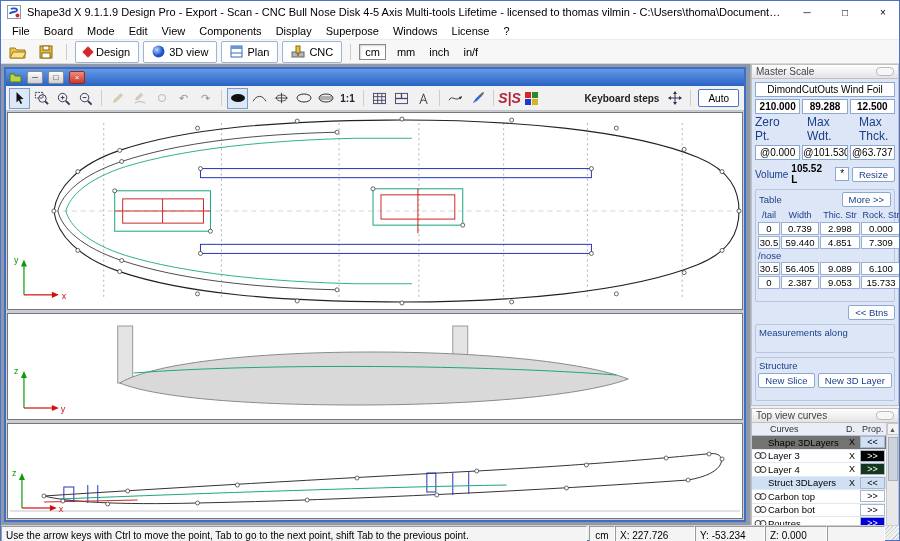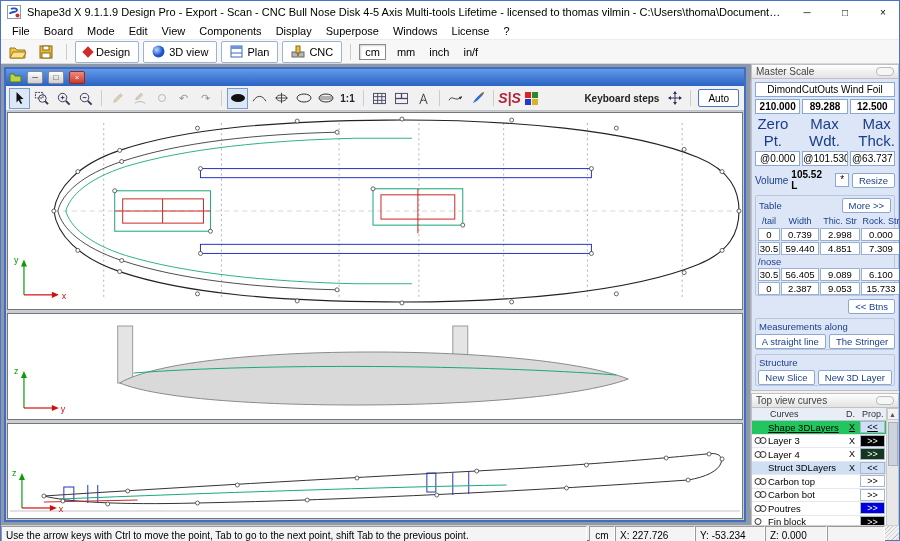--- a/index.html
+++ b/index.html
@@ -50,33 +50,33 @@
 
   
   .views{flex:1;display:flex;flex-direction:column;background:#c8ccd4;padding:1px;}
   .view{background:#fff;border:1px solid #767676;position:relative;overflow:hidden;}
   .view.top{height:198px;}
   .view.slice{height:107px;margin-top:3px;}
   .view.profile{flex:1;margin-top:3px;}
   .view svg{display:block;}
 
   
-  .sidebar{position:absolute;left:749px;top:0;width:149px;height:100%;background:#f0f0f0;display:flex;flex-direction:column;border-left:1px solid #aab0b8;border-radius:21px;}
+  .sidebar{position:absolute;left:749px;top:0;width:149px;height:100%;background:#f0f0f0;display:flex;flex-direction:column;border-left:1px solid #aab0b8;}
   .panel-header{height:15px;flex:0 0 auto;background:linear-gradient(#ffffff,#e3e3e3);border:1px solid #c0c0c0;display:flex;align-items:center;justify-content:space-between;padding:0 4px;font-size:10px;color:#444;}
   .ph-btn{width:18px;height:9px;border:1px solid #bbb;border-radius:4px;background:#f6f6f6;}
   .panel-body{background:#dde6f6;border:1px solid #c0c0c0;border-top:none;padding:3px 3px 4px 3px;}
   .field{background:#fff;border:1px solid #8aa8d0;font-size:10px;text-align:center;line-height:13px;height:15px;overflow:hidden;white-space:nowrap;}
   .bold{font-weight:bold;}
   .row3{display:grid;grid-template-columns:1fr 1fr 1fr;gap:2px;margin-top:2px;}
-  .lbl3{display:grid;grid-template-columns:1fr 1fr 1fr;gap:16px;margin-top:1px;font-size:15px;color:#1a3e8c;text-align:center;}
+  .lbl3{display:grid;grid-template-columns:1fr 1fr 1fr;gap:16px;margin-top:1px;font-size:12px;color:#1a3e8c;text-align:left;}
   .vol-row{display:flex;align-items:center;gap:3px;margin-top:3px;font-size:10px;}
   .vol-row .lbl{color:#1a3e8c;}
   .mini-btn{width:14px;height:14px;border:1px solid #8aa8d0;background:#fff;font-size:10px;line-height:1;font-family:inherit;}
   .ms-btn{height:15px;padding:0 6px;border:1px solid #8aa8d0;border-radius:2px;background:#fff;font-size:9.5px;color:#1a3e8c;font-family:inherit;white-space:nowrap;}
-  .fieldset{border:1px solid #b8c6de;border-radius:2px;margin-top:4px;padding:2px 2px 0 2px;position:relative;}
+  .fieldset{border:1px solid #b8c6de;border-radius:2px;margin-top:4px;padding:2px 2px 12px 2px;position:relative;}
   .fs-top{display:flex;align-items:center;justify-content:space-between;font-size:9.5px;color:#1a3e8c;margin-bottom:2px;padding:0 1px;}
   .ms-grid{display:grid;grid-template-columns:22px 38px 40px 40px;gap:1px;}
   .ms-h{font-size:9px;color:#1a3e8c;text-align:center;line-height:12px;white-space:nowrap;overflow:hidden;}
   .ms-c{background:#fff;border:1px solid #9ab0d4;font-size:9.5px;text-align:center;line-height:11px;height:13px;white-space:nowrap;overflow:hidden;}
   .ms-nose{grid-column:1/5;font-size:9.5px;color:#1a3e8c;line-height:11px;}
   .btns-row{display:flex;justify-content:flex-end;margin-top:3px;}
   .two-btns{display:flex;gap:3px;justify-content:center;}
   .two-btns .ms-btn{flex:1;}
 
   
@@ -544,24 +544,20 @@
             <span class="ms-c">15.733</span>
           </div>
         </div>
         <div class="btns-row">
           <button class="ms-btn">&lt;&lt; Btns</button>
         </div>
         <div class="fieldset">
           <div class="fs-top">
               <span>Measurements along</span>
             </div>
-          <div class="two-btns">
-            <button class="ms-btn">A straight line</button>
-            <button class="ms-btn">The Stringer</button>
-          </div>
         </div>
         <div class="fieldset">
           <div class="fs-top">
               <span>Structure</span>
             </div>
           <div class="two-btns">
             <button class="ms-btn">New Slice</button>
             <button class="ms-btn">New 3D Layer</button>
           </div>
         </div>
@@ -572,21 +568,21 @@
         <span class="ph-btn"></span>
       </div>
       <div class="cv-body">
         <div class="cv-head">
           <span></span>
           <span>Curves</span>
           <span>D.</span>
           <span>Prop.</span>
         </div>
 
-        <div class="cv-row" style="background-color: #22c55e; text-decoration: underline;">
+        <div class="cv-row" style="background-color: #737373;">
           <span class="cv-icon"></span>
           <span class="cv-label">Shape 3DLayers</span>
           <span class="cv-d">X</span>
           <span class="cv-prop" style="background-color: rgb(207, 224, 245); color: rgb(0, 0, 0);">&lt;&lt;</span>
         </div>
         <div class="cv-row">
           <span class="cv-icon">
               <svg width="13" height="9" viewBox="0 0 13 9">
                 <circle cx="4" cy="4.5" r="3" fill="none" stroke="#333"></circle>
                 <circle cx="9" cy="4.5" r="3" fill="none" stroke="#333"></circle>

